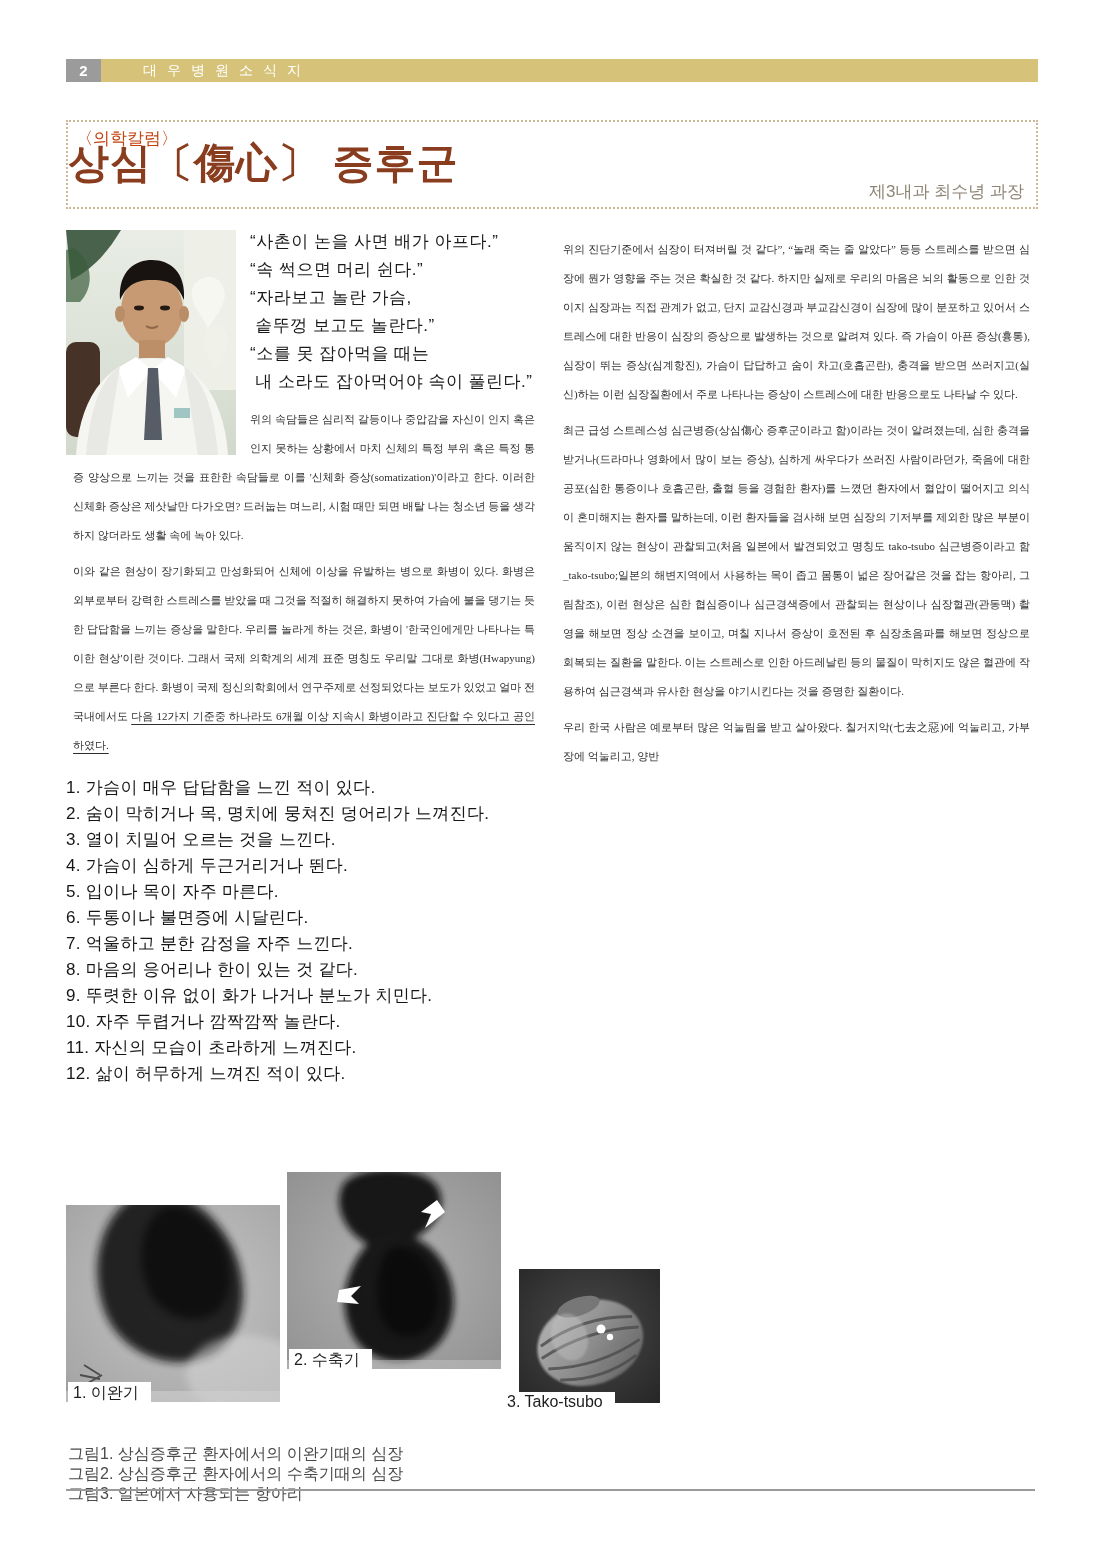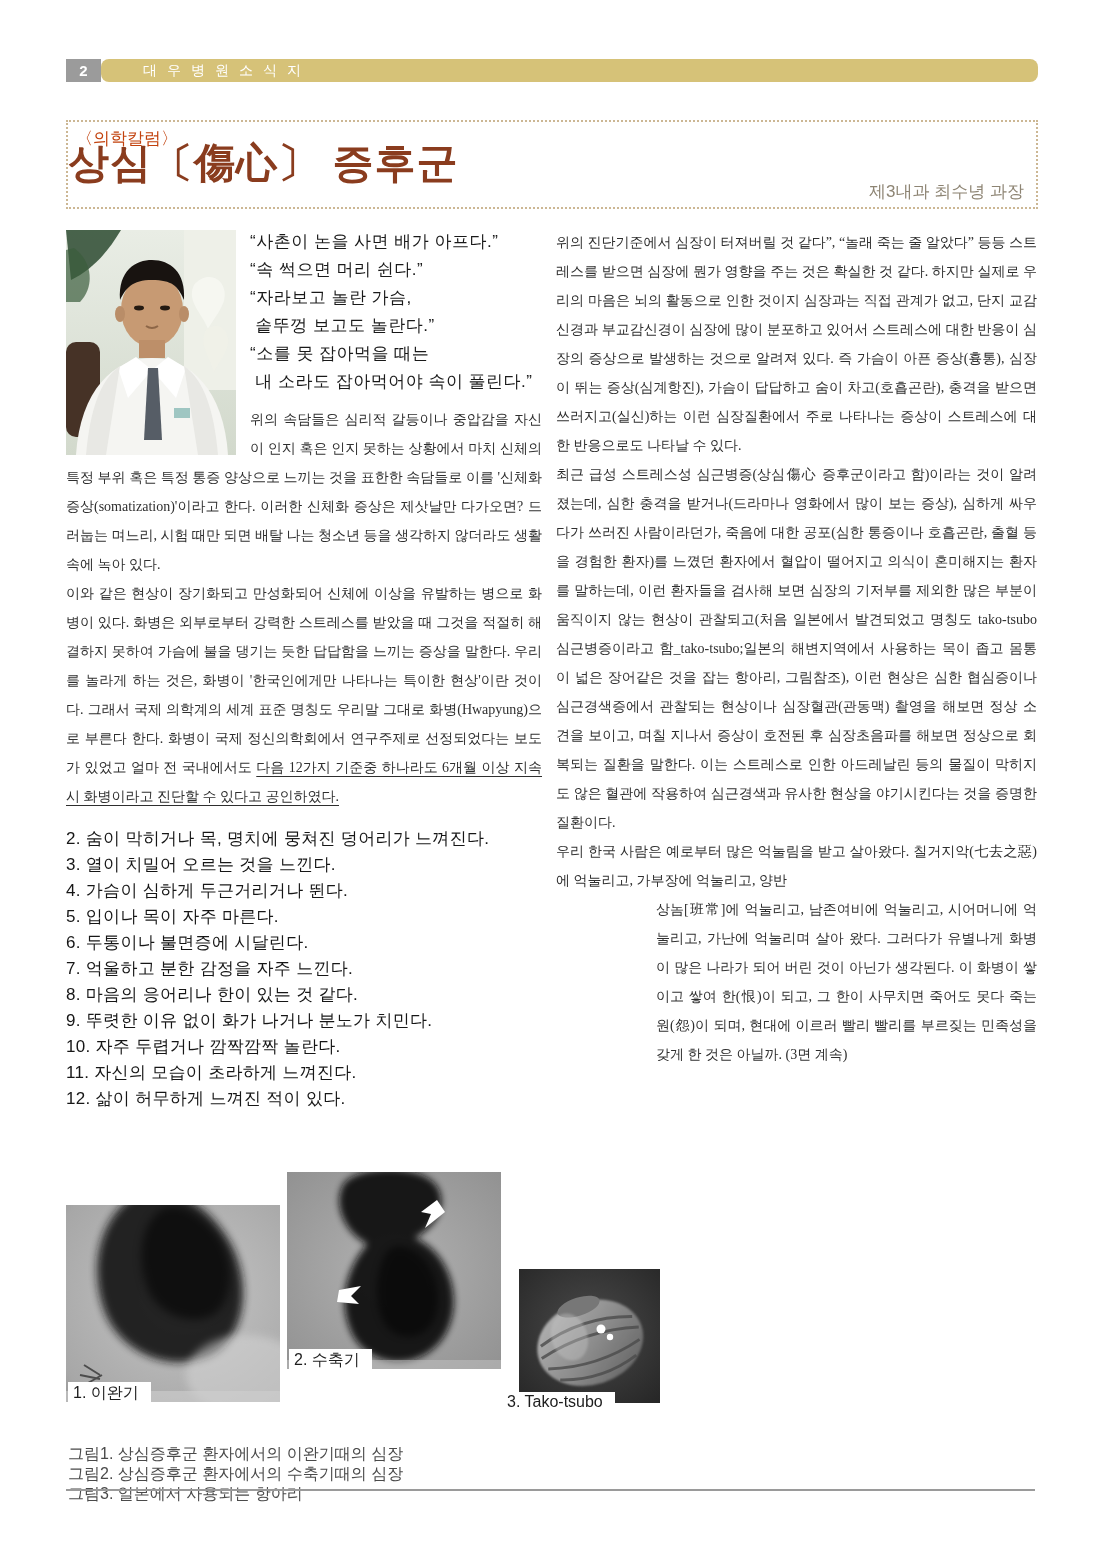--- a/index.html
+++ b/index.html
@@ -4,37 +4,37 @@
 <style>
   html,body{margin:0;padding:0;background:#fff;}
   .page{position:relative;width:1100px;height:1556px;background:#ffffff;overflow:hidden;
         font-family:"Liberation Sans",sans-serif;color:#222;}
 
   
   .header{position:absolute;top:59px;left:66px;width:972px;height:23px;display:flex;}
   .page-num{width:35px;height:23px;background:#9b9b9b;color:#fff;font-size:15px;font-weight:bold;
             display:flex;align-items:center;justify-content:center;}
   .header-bar{flex:1;background:#d6c278;color:#fff;font-size:14px;letter-spacing:10px;
-              display:flex;align-items:center;padding-left:42px;border-radius:8px;}
+              display:flex;align-items:center;padding-left:42px;}
 
   
   .title-box{position:absolute;top:120px;left:66px;width:968px;height:85px;
              border:2px dotted #ccb794;background:#fff;}
   .category{position:absolute;top:5px;left:8px;font-size:17px;color:#c2410c;}
   .main-title{position:absolute;top:14px;left:0;width:100%;text-align:left;
               font-size:41px;font-weight:bold;color:#8a3c1e;letter-spacing:1px;}
   .author{position:absolute;right:12px;bottom:4px;font-size:17px;color:#8d8473;}
 
   
   .col{position:absolute;top:228px;}
   .col-left{left:66px;width:476px;}
   .col-right{left:556px;width:481px;}
 
-  .serif-par{font-family:"Liberation Serif",serif;font-size:14px;line-height:29px;
-             text-align:justify;color:#2e2e2e;margin:0;}
+  .serif-par{font-family:"Liberation Serif",serif;font-size:11px;line-height:29px;
+             text-align:justify;color:#2e2e2e;margin:7px;}
   .underline{text-decoration:underline;text-underline-offset:4px;}
 
   .photo-wrap{float:left;width:170px;height:225px;margin:2px 14px 6px 0;}
   .photo-wrap svg{display:block;}
 
   .proverbs{font-size:17px;line-height:28px;color:#191919;letter-spacing:0.5px;margin-bottom:9px;}
   .checklist{margin-top:15px;font-size:17px;line-height:26px;color:#161616;letter-spacing:0.3px;}
   .checklist div{white-space:nowrap;}
 
   
@@ -111,39 +111,39 @@
       <div>“자라보고 놀란 가슴,</div>
       <div>&nbsp;솥뚜껑 보고도 놀란다.”</div>
       <div>“소를 못 잡아먹을 때는</div>
       <div>&nbsp;내 소라도 잡아먹어야 속이 풀린다.”</div>
     </div>
 
     <p class="serif-par">위의 속담들은 심리적 갈등이나 중압감을 자신이 인지 혹은 인지 못하는 상황에서 마치 신체의 특정 부위 혹은 특정 통증 양상으로 느끼는 것을 표한한 속담들로 이를 '신체화 증상(somatization)'이라고 한다. 이러한 신체화 증상은 제삿날만 다가오면? 드러눕는 며느리, 시험 때만 되면 배탈 나는 청소년 등을 생각하지 않더라도 생활 속에 녹아 있다.</p>
     <p class="serif-par"><span>이와 같은 현상이 장기화되고 만성화되어 신체에 이상을 유발하는 병으로 화병이 있다. 화병은 외부로부터 강력한 스트레스를 받았을 때 그것을 적절히 해결하지 못하여 가슴에 불을 댕기는 듯한 답답함을 느끼는 증상을 말한다. 우리를 놀라게 하는 것은, 화병이 '한국인에게만 나타나는 특이한 현상'이란 것이다. 그래서 국제 의학계의 세계 표준 명칭도 우리말 그대로 화병(Hwapyung)으로 부른다 한다. 화병이 국제 정신의학회에서 연구주제로 선정되었다는 보도가 있었고 얼마 전 국내에서도 </span><span class="underline">다음 12가지 기준중 하나라도 6개월 이상 지속시 화병이라고 진단할 수 있다고 공인하였다.</span></p>
 
     <div class="checklist">
+      <div>1. 가슴이 매우 답답함을 느낀 적이 있다.</div>
       <div>2. 숨이 막히거나 목, 명치에 뭉쳐진 덩어리가 느껴진다.</div>
       <div>3. 열이 치밀어 오르는 것을 느낀다.</div>
       <div>4. 가슴이 심하게 두근거리거나 뛴다.</div>
       <div>5. 입이나 목이 자주 마른다.</div>
       <div>6. 두통이나 불면증에 시달린다.</div>
       <div>7. 억울하고 분한 감정을 자주 느낀다.</div>
       <div>8. 마음의 응어리나 한이 있는 것 같다.</div>
       <div>9. 뚜렷한 이유 없이 화가 나거나 분노가 치민다.</div>
       <div>10. 자주 두렵거나 깜짝깜짝 놀란다.</div>
       <div>11. 자신의 모습이 초라하게 느껴진다.</div>
       <div>12. 삶이 허무하게 느껴진 적이 있다.</div>
     </div>
   </div>
 
   <div class="col col-right">
     <p class="serif-par">위의 진단기준에서 심장이 터져버릴 것 같다”, “놀래 죽는 줄 알았다” 등등 스트레스를 받으면 심장에 뭔가 영향을 주는 것은 확실한 것 같다. 하지만 실제로 우리의 마음은 뇌의 활동으로 인한 것이지 심장과는 직접 관계가 없고, 단지 교감신경과 부교감신경이 심장에 많이 분포하고 있어서 스트레스에 대한 반응이 심장의 증상으로 발생하는 것으로 알려져 있다. 즉 가슴이 아픈 증상(흉통), 심장이 뛰는 증상(심계항진), 가슴이 답답하고 숨이 차고(호흡곤란), 충격을 받으면 쓰러지고(실신)하는 이런 심장질환에서 주로 나타나는 증상이 스트레스에 대한 반응으로도 나타날 수 있다.</p>
     <p class="serif-par">최근 급성 스트레스성 심근병증(상심傷心 증후군이라고 함)이라는 것이 알려졌는데, 심한 충격을 받거나(드라마나 영화에서 많이 보는 증상), 심하게 싸우다가 쓰러진 사람이라던가, 죽음에 대한 공포(심한 통증이나 호흡곤란, 출혈 등을 경험한 환자)를 느꼈던 환자에서 혈압이 떨어지고 의식이 혼미해지는 환자를 말하는데, 이런 환자들을 검사해 보면 심장의 기저부를 제외한 많은 부분이 움직이지 않는 현상이 관찰되고(처음 일본에서 발견되었고 명칭도 tako-tsubo 심근병증이라고 함_tako-tsubo;일본의 해변지역에서 사용하는 목이 좁고 몸통이 넓은 장어같은 것을 잡는 항아리, 그림참조), 이런 현상은 심한 협심증이나 심근경색증에서 관찰되는 현상이나 심장혈관(관동맥) 촬영을 해보면 정상 소견을 보이고, 며칠 지나서 증상이 호전된 후 심장초음파를 해보면 정상으로 회복되는 질환을 말한다. 이는 스트레스로 인한 아드레날린 등의 물질이 막히지도 않은 혈관에 작용하여 심근경색과 유사한 현상을 야기시킨다는 것을 증명한 질환이다.</p>
     <p class="serif-par">우리 한국 사람은 예로부터 많은 억눌림을 받고 살아왔다. 칠거지악(七去之惡)에 억눌리고, 가부장에 억눌리고, 양반</p>
-    <p class="serif-par"><span class="pot-spacer"></span><span>상놈[班常]에 억눌리고, 남존여비에 억눌리고, 시어머니에 억눌리고, 가난에 억눌리며 살아 왔다. 그러다가 유별나게 화병이 많은 나라가 되어 버린 것이 아닌가 생각된다. 이 화병이 쌓이고 쌓여 한(恨)이 되고, 그 한이 사무치면 죽어도 못다 죽는 원(怨)이 되며, </span><span>현대에 이르러 빨리 빨리를 부르짖는 민족성을 갖게 한 것은 아닐까. (3면 계속)</span></p>
   </div>
 
   <div class="figure fig1">
     <svg width="214" height="197" viewBox="0 0 214 197">
       <defs>
         <radialGradient id="xg1" cx="0.55" cy="0.45" r="0.9">
           <stop offset="0" stop-color="#c6c6c6"></stop>
             <stop offset="0.75" stop-color="#a7a7a7"></stop>
             <stop offset="1" stop-color="#838383"></stop>
         </radialGradient>

